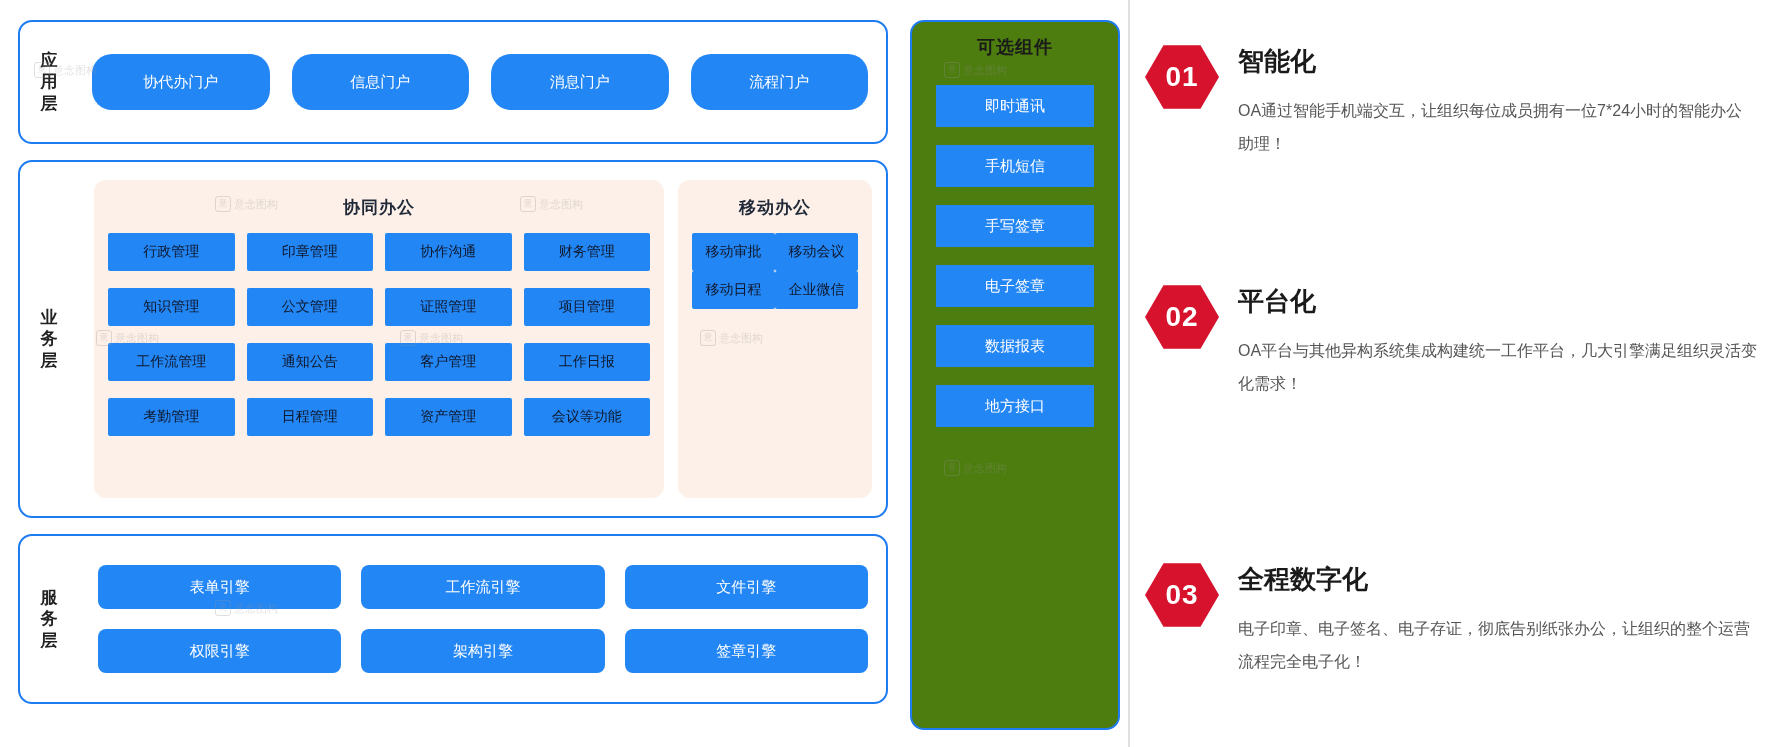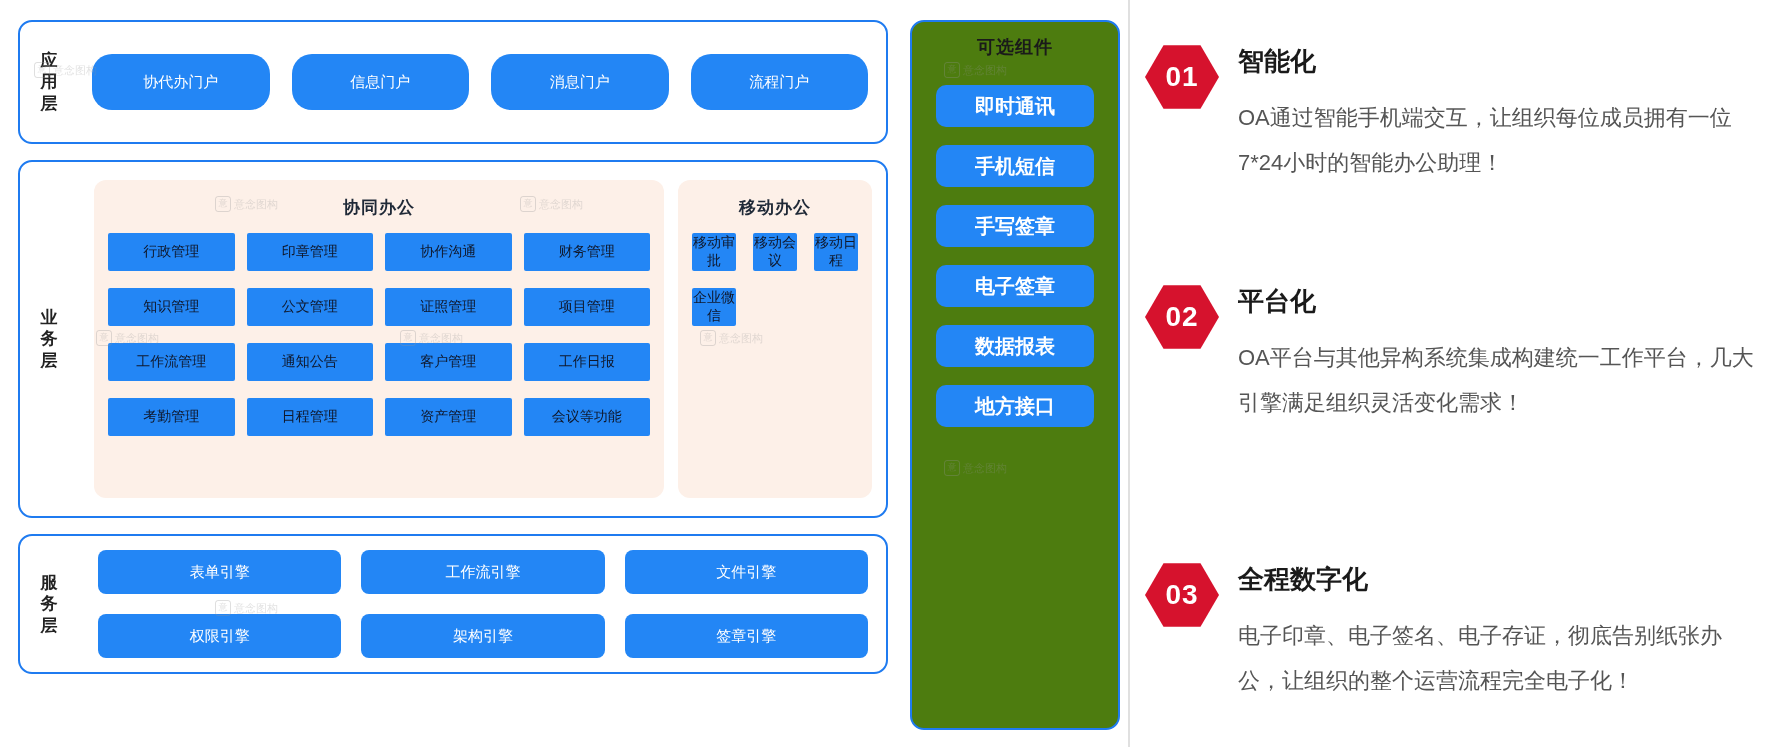--- a/index.html
+++ b/index.html
@@ -122,40 +122,39 @@
     flex: 1 1 auto;
   }
   .grid4 {
     display: grid;
     grid-template-columns: repeat(4, 1fr);
     grid-auto-rows: 38px;
     gap: 17px 12px;
   }
   .grid1 {
     display: grid;
-    grid-template-columns: 1fr 1fr 1fr;
+    grid-template-columns: 1fr 1fr;
     grid-auto-rows: 38px;
-    gap: 17px;
   }
   .cell {
     background: #2386f5;
     color: #0f172a;
     border-radius: 2px;
     font-size: 14px;
     display: flex;
     align-items: center;
     justify-content: center;
     text-align: center;
   }
 
   
   #layer-svc {
     top: 514px;
     width: 870px;
-    height: 140px;
+    height: 170px;
   }
   #layer-svc .layer-body {
     flex-direction: column;
     justify-content: center;
     gap: 20px;
     padding: 16px 18px;
   }
   .svc-row {
     display: flex;
     gap: 20px;
@@ -196,26 +195,25 @@
   }
   .opt-list {
     display: flex;
     flex-direction: column;
     gap: 18px;
   }
   .opt-item {
     height: 42px;
     background: #2386f5;
     color: #fff;
-    border-radius: 10px;
-    font-size: 20px;
-    display: flex;
-    align-items: center;
-    justify-content: center;
-    font-weight: bold;
+    border-radius: 0;
+    font-size: 15px;
+    display: flex;
+    align-items: center;
+    justify-content: center;
   }
 
   
   .v-divider {
     position: absolute;
     left: 1128px;
     top: 0;
     width: 2px;
     height: 747px;
     background: #e0e0e0;
@@ -267,21 +265,21 @@
     flex: 1 1 auto;
     padding-left: 14px;
   }
   .feat-title {
     font-size: 26px;
     font-weight: bold;
     color: #1a1a1a;
     margin: 2px 0 16px 0;
   }
   .feat-desc {
-    font-size: 22px;
+    font-size: 16px;
     color: #555;
     line-height: 2.05;
     max-width: 520px;
   }
 
   
   .wm {
     position: absolute;
     font-size: 11px;
     color: rgba(150,150,150,0.28);

